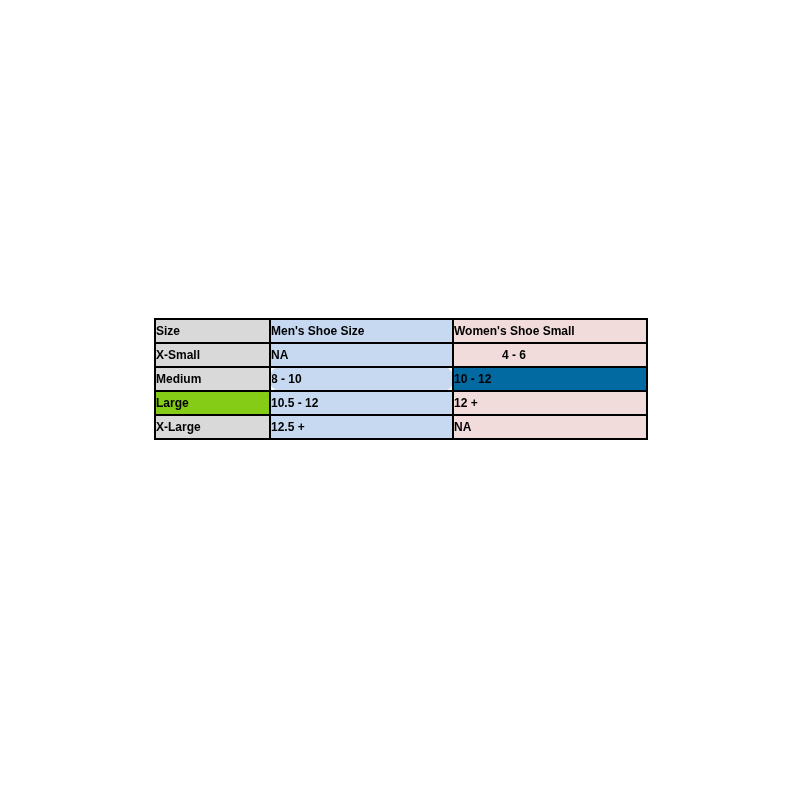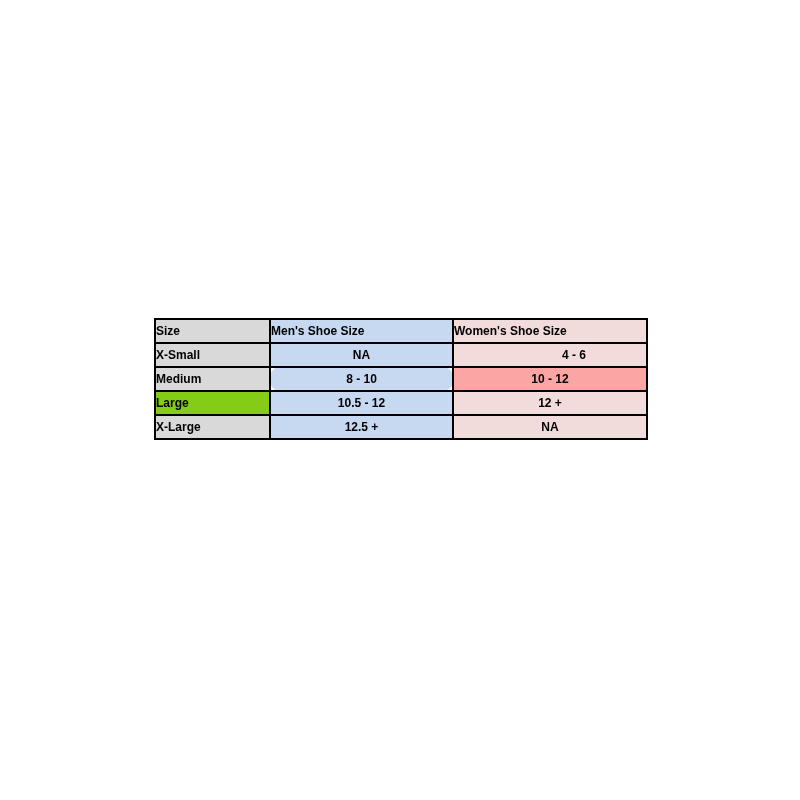--- a/index.html
+++ b/index.html
@@ -41,45 +41,45 @@
     line-height: 1;
     vertical-align: middle;
     padding: 0;
     overflow: hidden;
     white-space: nowrap;
   }
   .c0 { width: 113px; }
   .c1 { width: 181px; }
   .c2 { width: 192px; }
   .left   { text-align: left; padding-left: 4px; }
-  .center { text-align: center; margin-left: 32px; }
+  .center { text-align: left; margin-left: 32px; }
 </style>
 </head>
 <body>
 
 <div class="canvas">
 
   <table class="size-chart">
     <thead>
       <tr>
         <th class="c0 left" style="background: rgb(217, 217, 217);">Size</th>
         <th class="c1 left" style="background: rgb(198, 217, 241);">Men's Shoe Size</th>
-        <th class="c2 left" style="background: rgb(242, 220, 219);">Women's Shoe Size</th>
+        <th class="c2 left" style="background: rgb(242, 220, 219);">Women's Shoe Small</th>
       </tr>
     </thead>
     <tbody>
       <tr>
         <td class="c0 left" style="background: rgb(217, 217, 217);">X-Small</td>
         <td class="c1 center" style="background: rgb(198, 217, 241);">NA</td>
         <td class="c2 center" style="background: rgb(242, 220, 219); padding-left: 48px;">4 - 6</td>
       </tr>
       <tr>
         <td class="c0 left" style="background: rgb(217, 217, 217);">Medium</td>
         <td class="c1 center" style="background: rgb(198, 217, 241); border-radius: 10px;">8 - 10</td>
-        <td class="c2 center" style="background: #fca5a5;">10 - 12</td>
+        <td class="c2 center" style="background: #0369a1;">10 - 12</td>
       </tr>
       <tr>
         <td class="c0 left" style="background: #84cc16;">Large</td>
         <td class="c1 center" style="background: rgb(198, 217, 241);">10.5 - 12</td>
         <td class="c2 center" style="background: rgb(242, 220, 219);">12 +</td>
       </tr>
       <tr>
         <td class="c0 left" style="background: rgb(217, 217, 217); margin-left: 16px;">X-Large</td>
         <td class="c1 center" style="background: rgb(198, 217, 241);">12.5 +</td>
         <td class="c2 center" style="background: rgb(242, 220, 219);">NA</td>

